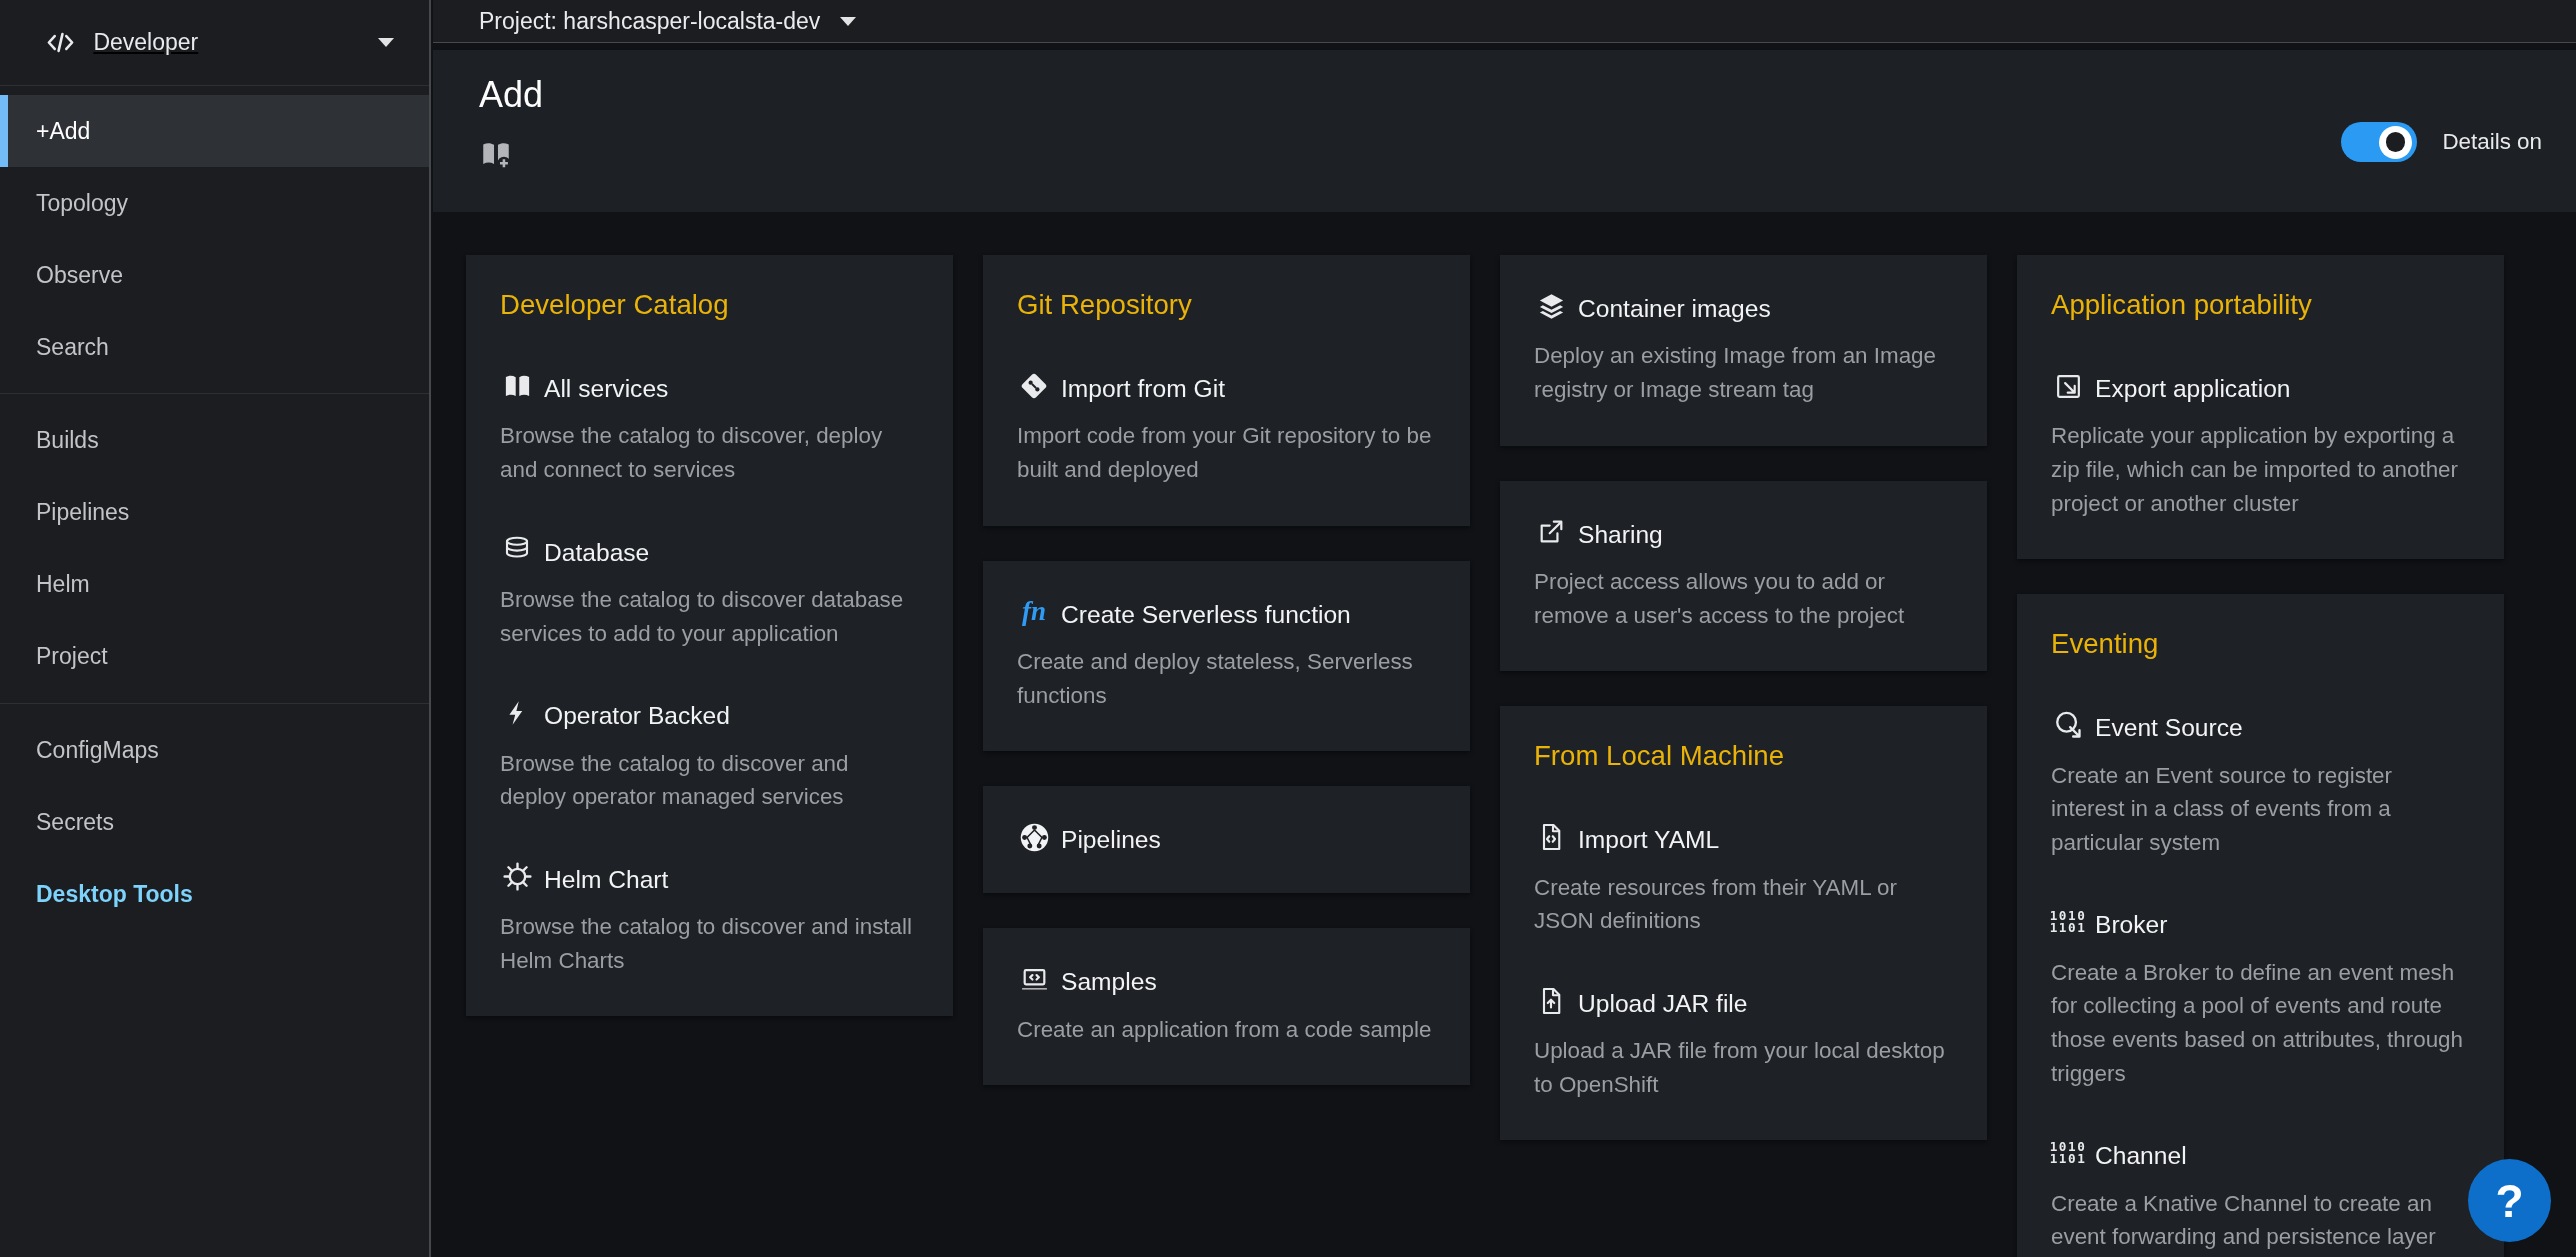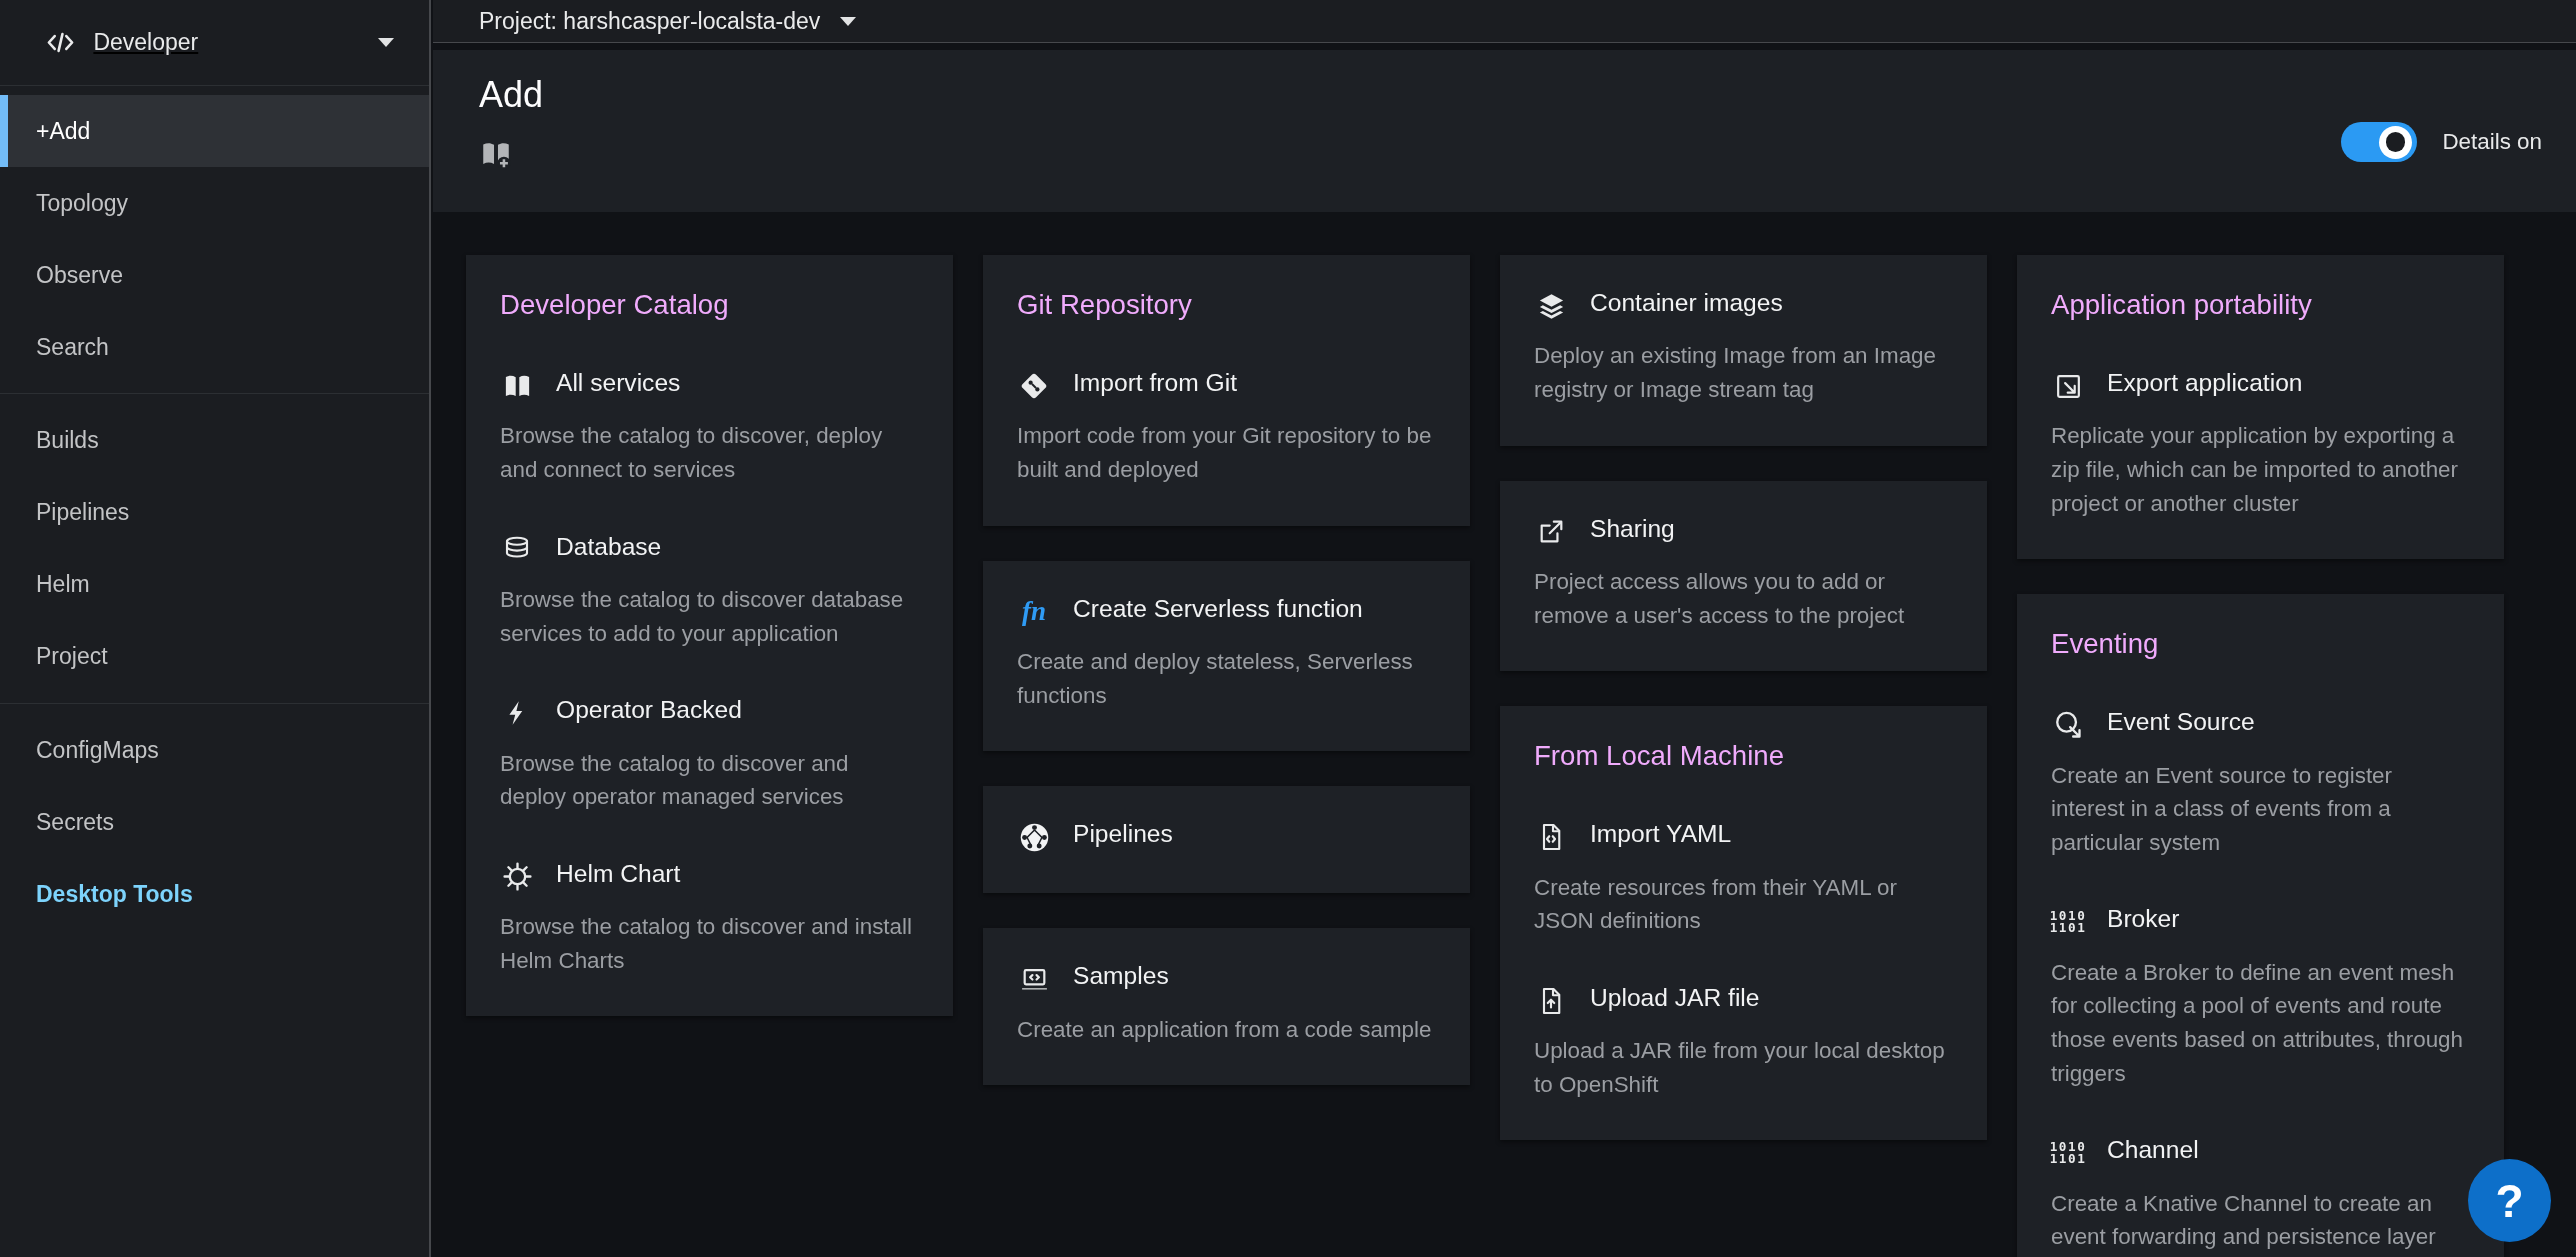--- a/index.html
+++ b/index.html
@@ -43,24 +43,24 @@
   .switch .knob::after { content:""; position:absolute; left:6.7px; top:6.7px; width:19.4px; height:19.4px;
             border-radius:50%; background:#1b1d21; }
   .details-toggle .tlabel { color:#e8e9ea; font-size:22.4px; }
 
   
   .content { position:absolute; left:433px; top:220px; right:0; bottom:0; background:#101216;
              padding:35px 34px 0 33px; overflow:hidden; }
   .cols { display:flex; gap:30px; align-items:flex-start; }
   .col { width:487px; display:flex; flex-direction:column; gap:35px; flex:none; }
   .card { background:#1e2126; padding:34px 33px 39px 34px; box-shadow:0 2.2px 4.5px rgba(0,0,0,.45); }
-  .card-title { font-size:27.6px; font-weight:400; color:#f0abfc; margin-bottom:48px; }
+  .card-title { font-size:27.6px; font-weight:400; color:#eab308; margin-bottom:48px; }
   .item { cursor:pointer; }
   .item + .item { margin-top:46px; }
-  .item-head { display:flex; align-items:flex-start; gap:22px; }
+  .item-head { display:flex; align-items:flex-end; gap:10px; }
   .item-head .ilabel { font-size:24.6px; color:#f2f3f4; font-weight:400; }
   .item-desc { margin-top:16.4px; font-size:22.4px; color:#9b9ea3; line-height:1.5; }
   .iconbox { width:34px; height:34px; display:inline-flex; align-items:center; justify-content:center; flex:none; }
   .fn-glyph { font-size:27px; font-style:italic; font-weight:700; color:#2f9bf4;
               font-family:"Liberation Serif", serif; }
   .bin-glyph { font-family:"DejaVu Sans Mono", monospace; font-size:12.7px; font-weight:700;
                color:#e9eaeb; line-height:.95; letter-spacing:1.5px; text-align:left; }
 
   
   .help { position:absolute; right:25px; bottom:15px; width:83px; height:83px; border-radius:50%;

